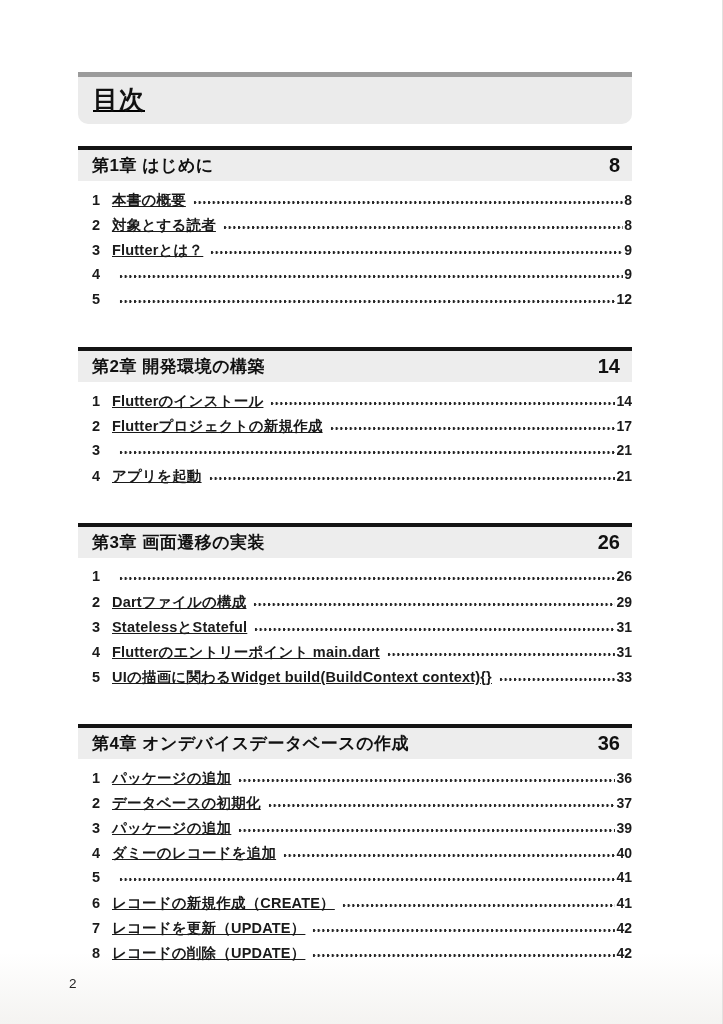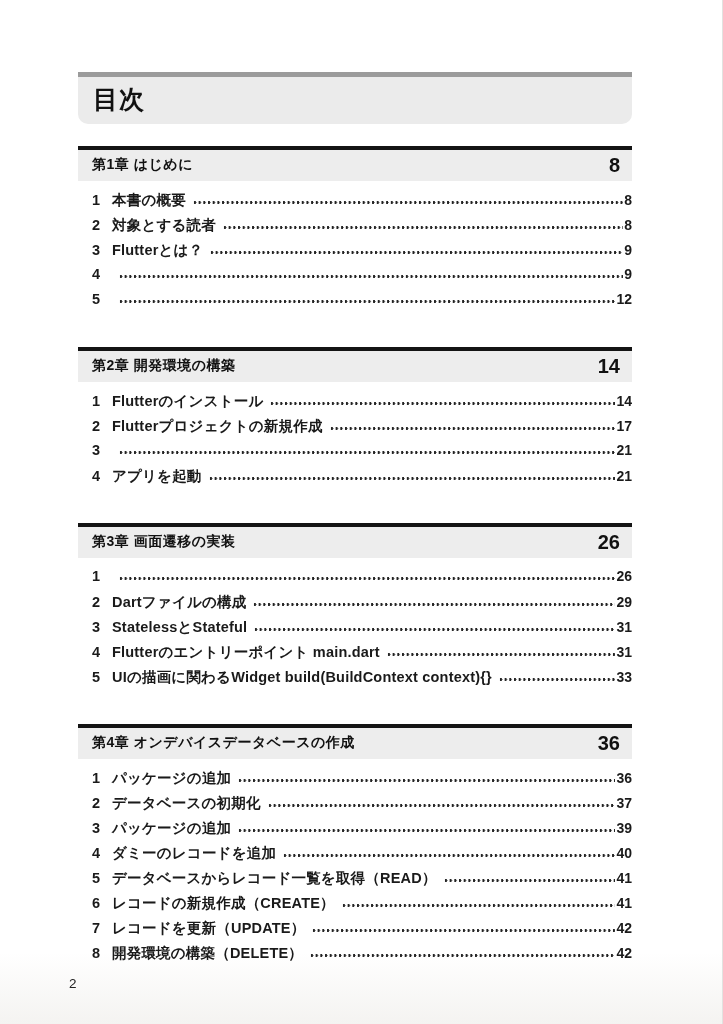--- a/index.html
+++ b/index.html
@@ -9,45 +9,45 @@
     font-family: "Liberation Sans", "DejaVu Sans", sans-serif;
   }
   .page {
     position: relative; width: 723px; height: 1024px; box-sizing: border-box;
     background: linear-gradient(180deg, #ffffff 0%, #ffffff 93%, #f4f3f1 100%);
     border-right: 1px solid #e2e2e0;
     overflow: hidden;
   }
   .content { position: absolute; left: 78px; top: 72px; width: 554px; }
 
-  .toc-header { margin-bottom: 22px; }
+  .toc-header { margin-bottom: 22px; text-decoration: underline; }
   .toc-header-bar { height: 5px; background: #9b9b9b; }
   .toc-title {
     margin: 0; background: #ebebeb; border-radius: 0 0 10px 10px;
     padding: 9px 0 11px 15px;
     font-size: 25px; line-height: 27px; font-weight: bold; color: #111;
     letter-spacing: 1px;
   }
 
   .chapter { margin-bottom: 31px; }
   .chapter-header {
     display: flex; justify-content: space-between; align-items: center;
     background: #ededed; border-top: 4px solid #141414;
     padding: 3px 12px 4px 14px; height: 24px;
   }
-  .chapter-title { font-size: 14px; font-weight: bold; color: #111; letter-spacing: 0.5px; }
+  .chapter-title { font-size: 17px; font-weight: bold; color: #111; letter-spacing: 0.5px; }
   .chapter-page { font-size: 20px; font-weight: bold; color: #111; }
 
   .items { list-style: none; margin: 10px 0 0 0; padding: 0 0 0 14px; }
   .toc-item {
     display: flex; align-items: baseline; height: 25px;
     font-size: 14.5px; font-weight: bold; color: #1a1a1a;
   }
   .item-num { flex: none; width: 20px; }
-  .item-title { flex: none; white-space: nowrap; letter-spacing: 0.2px; }
+  .item-title { flex: none; white-space: nowrap; letter-spacing: 0.2px; text-decoration: underline; }
   .leader {
     flex: 1 1 auto; min-width: 12px; height: 5px; margin: 0 1px 0 7px;
     background-image: radial-gradient(circle at 2px 2.5px, #222 1.15px, transparent 1.45px);
     background-size: 4.7px 5px; background-repeat: repeat-x;
   }
   .item-page { flex: none; font-size: 14px; }
 
   .page-footer-num {
     position: absolute; left: 69px; bottom: 33px;
     font-size: 13.5px; color: #222;
@@ -210,42 +210,41 @@
 
   <li class="toc-item">
     <span class="item-num">4</span>
     <span class="item-title">ダミーのレコードを追加</span>
     <span class="leader"></span>
     <span class="item-page">40</span>
   </li>
 
   <li class="toc-item">
     <span class="item-num">5</span>
-    <span class="item-title">データベースからレコード一覧を取得（READ）</span>
     <span class="leader"></span>
     <span class="item-page">41</span>
   </li>
 
   <li class="toc-item">
     <span class="item-num">6</span>
     <span class="item-title">レコードの新規作成（CREATE）</span>
     <span class="leader"></span>
     <span class="item-page">41</span>
   </li>
 
   <li class="toc-item">
     <span class="item-num">7</span>
     <span class="item-title">レコードを更新（UPDATE）</span>
     <span class="leader"></span>
     <span class="item-page">42</span>
   </li>
 
   <li class="toc-item">
     <span class="item-num">8</span>
-    <span class="item-title">開発環境の構築（DELETE）</span>
+    <span class="item-title">レコードの削除（UPDATE）</span>
     <span class="leader"></span>
     <span class="item-page">42</span>
   </li>
 </ul>
   </section>
 </main>
   </div>
   <span class="page-footer-num">2</span>
 </div>
 

